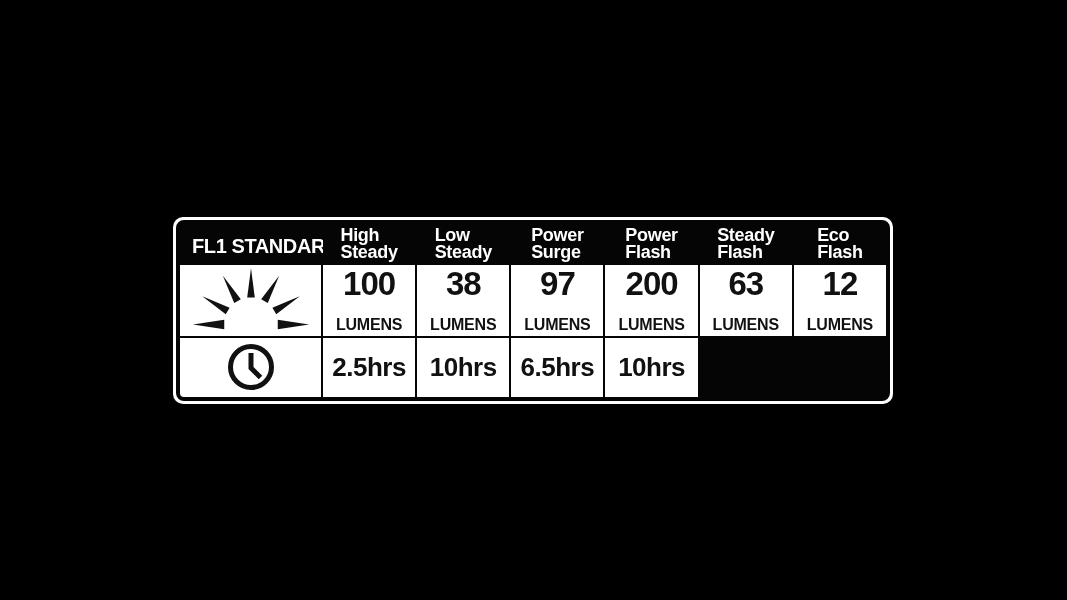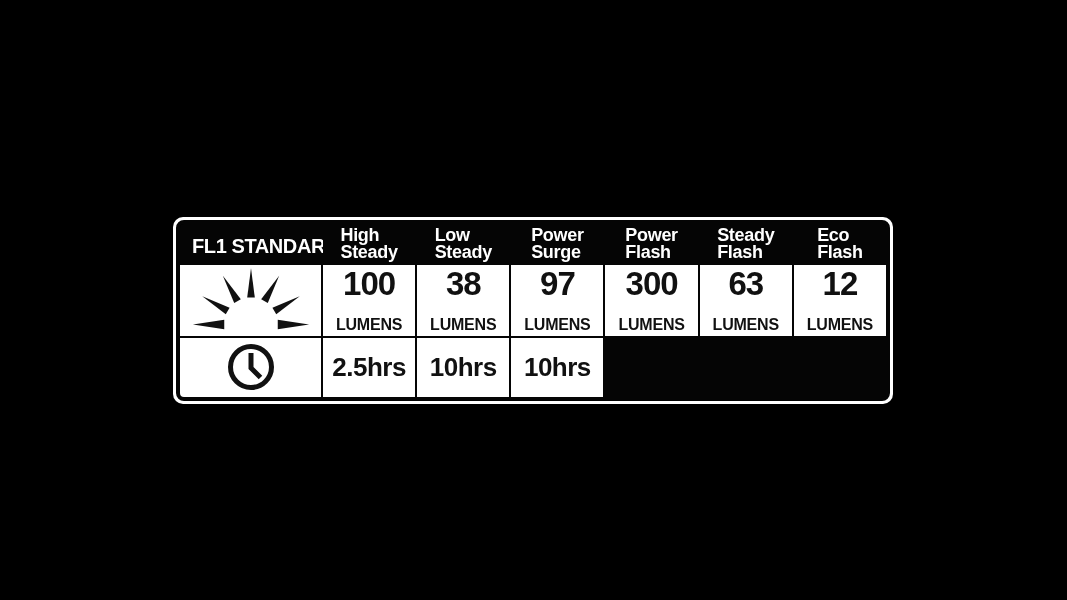--- a/index.html
+++ b/index.html
@@ -120,37 +120,38 @@
       </div>
       <div class="cell lumens-cell">
         <div class="lumens-value">38</div>
         <div class="lumens-unit">LUMENS</div>
       </div>
       <div class="cell lumens-cell">
         <div class="lumens-value">97</div>
         <div class="lumens-unit">LUMENS</div>
       </div>
       <div class="cell lumens-cell">
-        <div class="lumens-value">300</div>
+        <div class="lumens-value">200</div>
         <div class="lumens-unit">LUMENS</div>
       </div>
       <div class="cell lumens-cell">
         <div class="lumens-value">63</div>
         <div class="lumens-unit">LUMENS</div>
       </div>
       <div class="cell lumens-cell">
         <div class="lumens-value">12</div>
         <div class="lumens-unit">LUMENS</div>
       </div>
 
       <div class="cell icon-cell">
         <svg width="52" height="52" viewBox="0 0 52 52" fill="none" stroke="#111" stroke-width="5">
           <circle cx="26" cy="26" r="20.5"></circle>
           <polyline points="26,12 26,27 35.5,36.5"></polyline>
         </svg>
       </div>
       <div class="cell runtime-cell">2.5hrs</div>
       <div class="cell runtime-cell">10hrs</div>
+      <div class="cell runtime-cell">6.5hrs</div>
       <div class="cell runtime-cell">10hrs</div>
 
     </div>
   </div>
 </div>
 
 </body></html>

